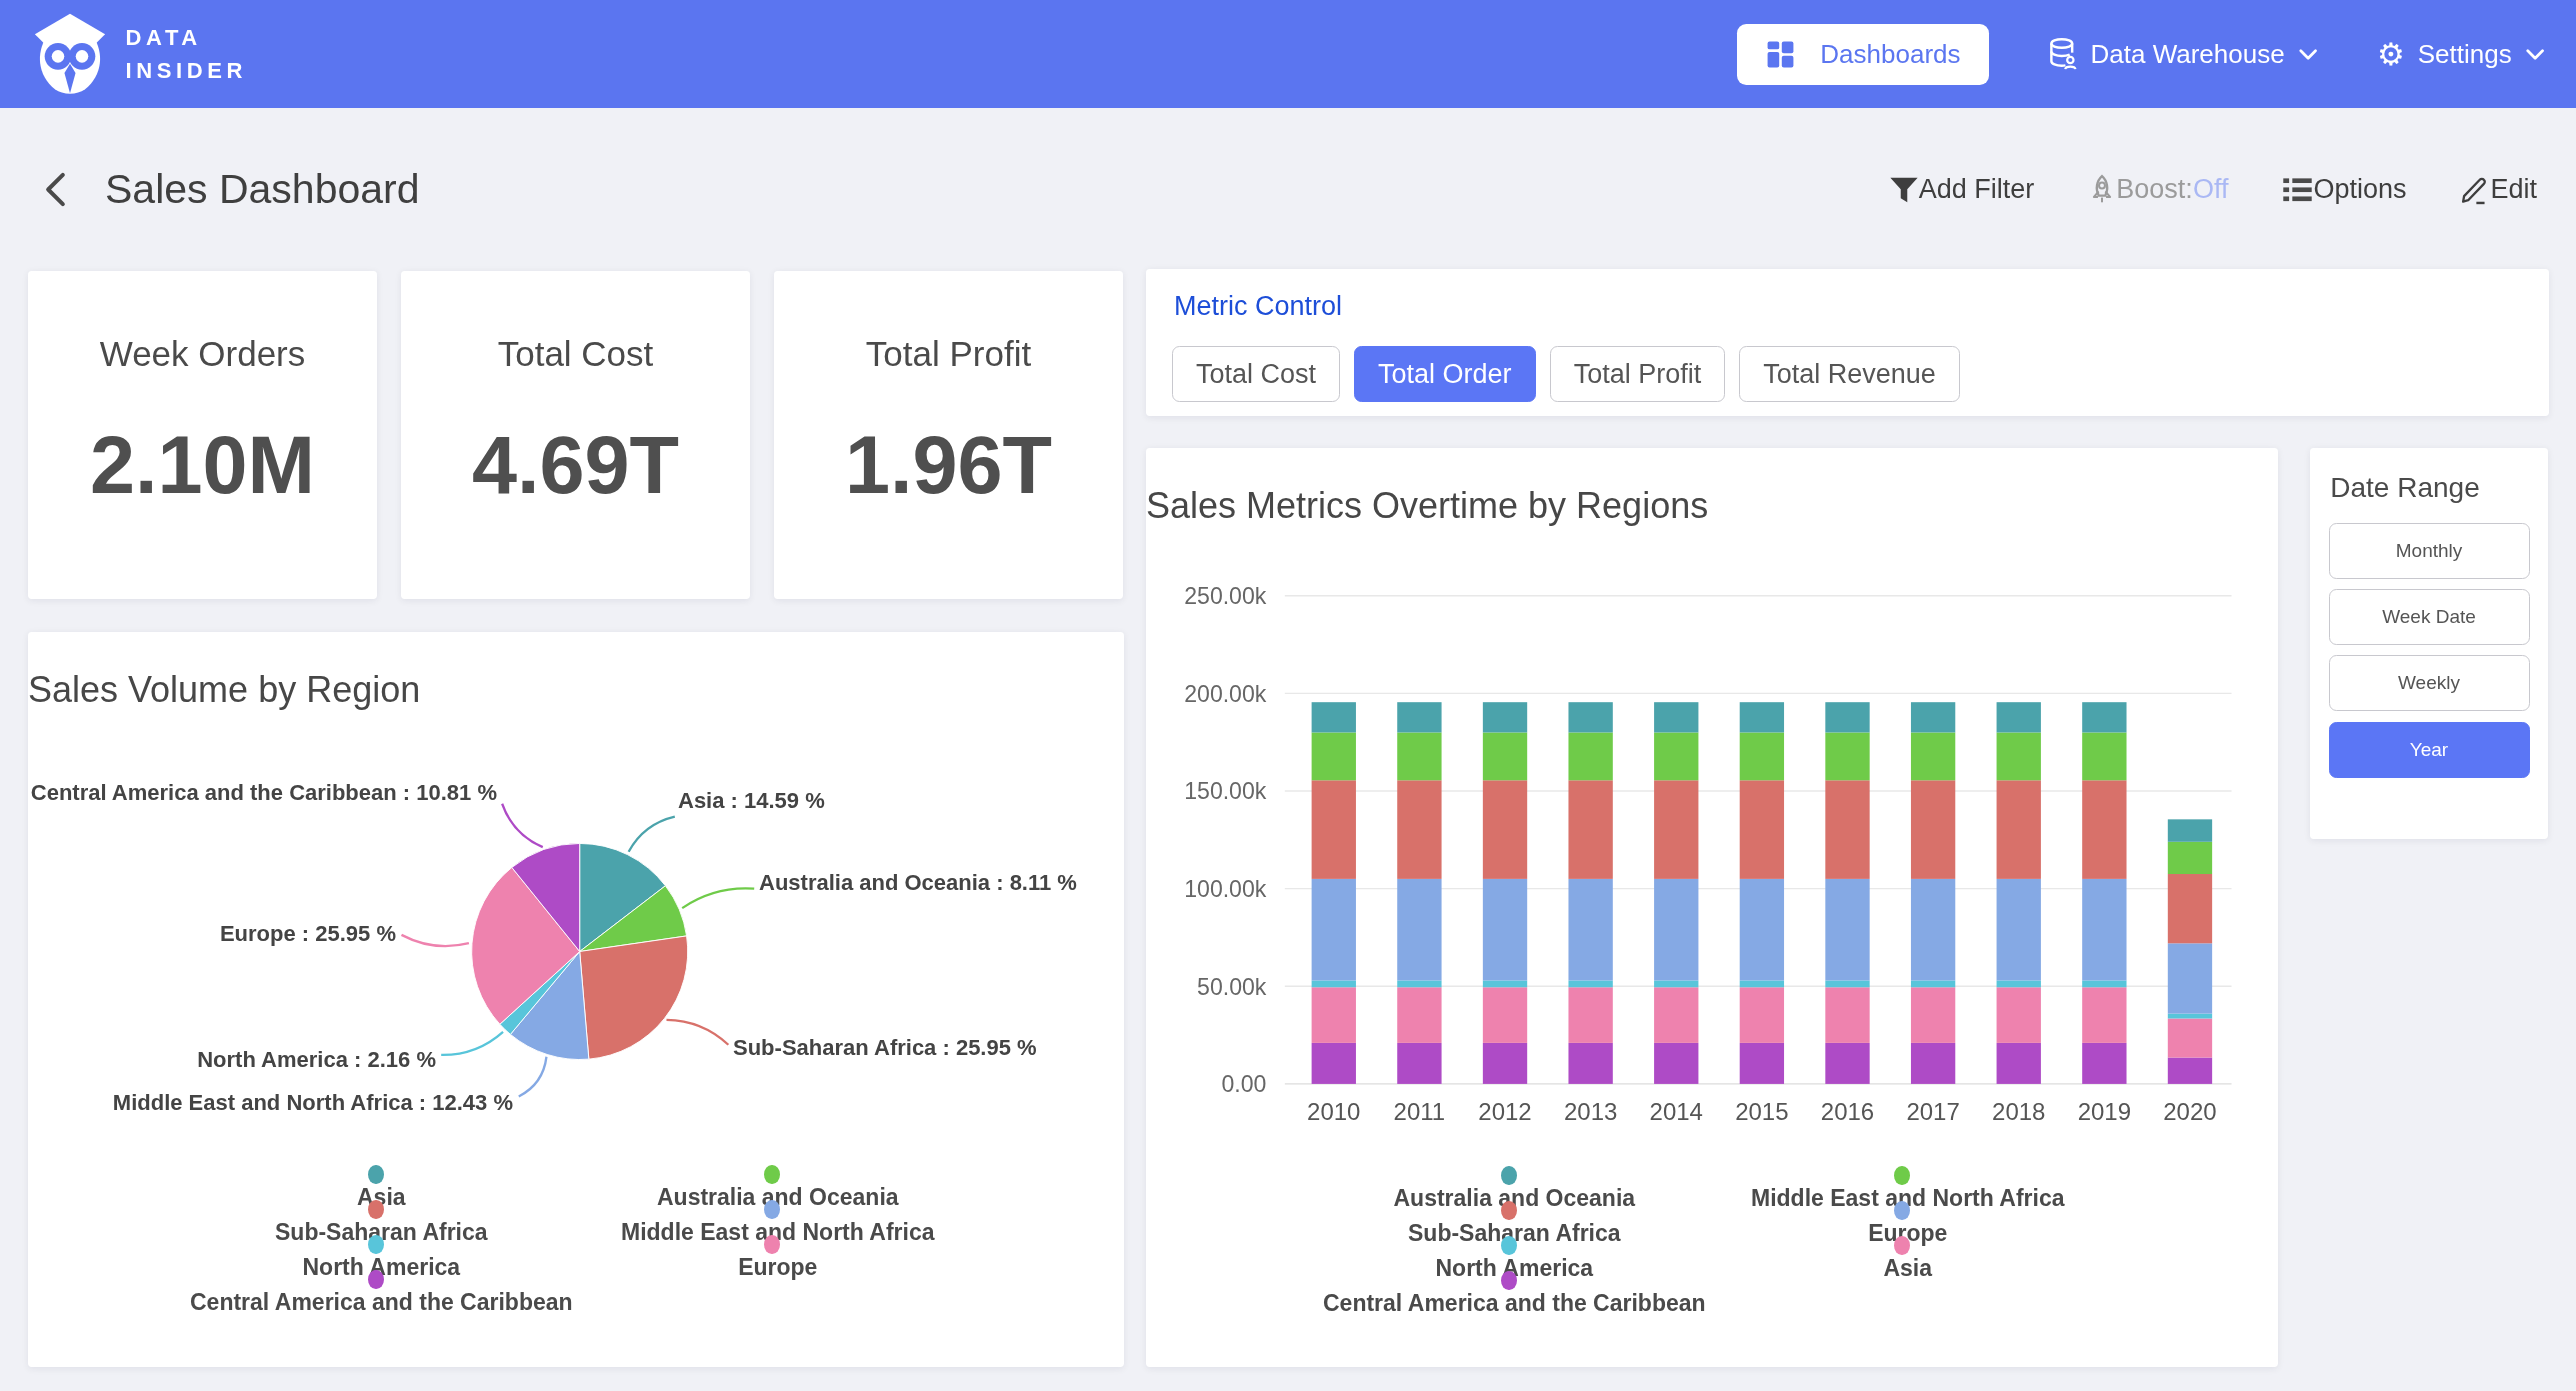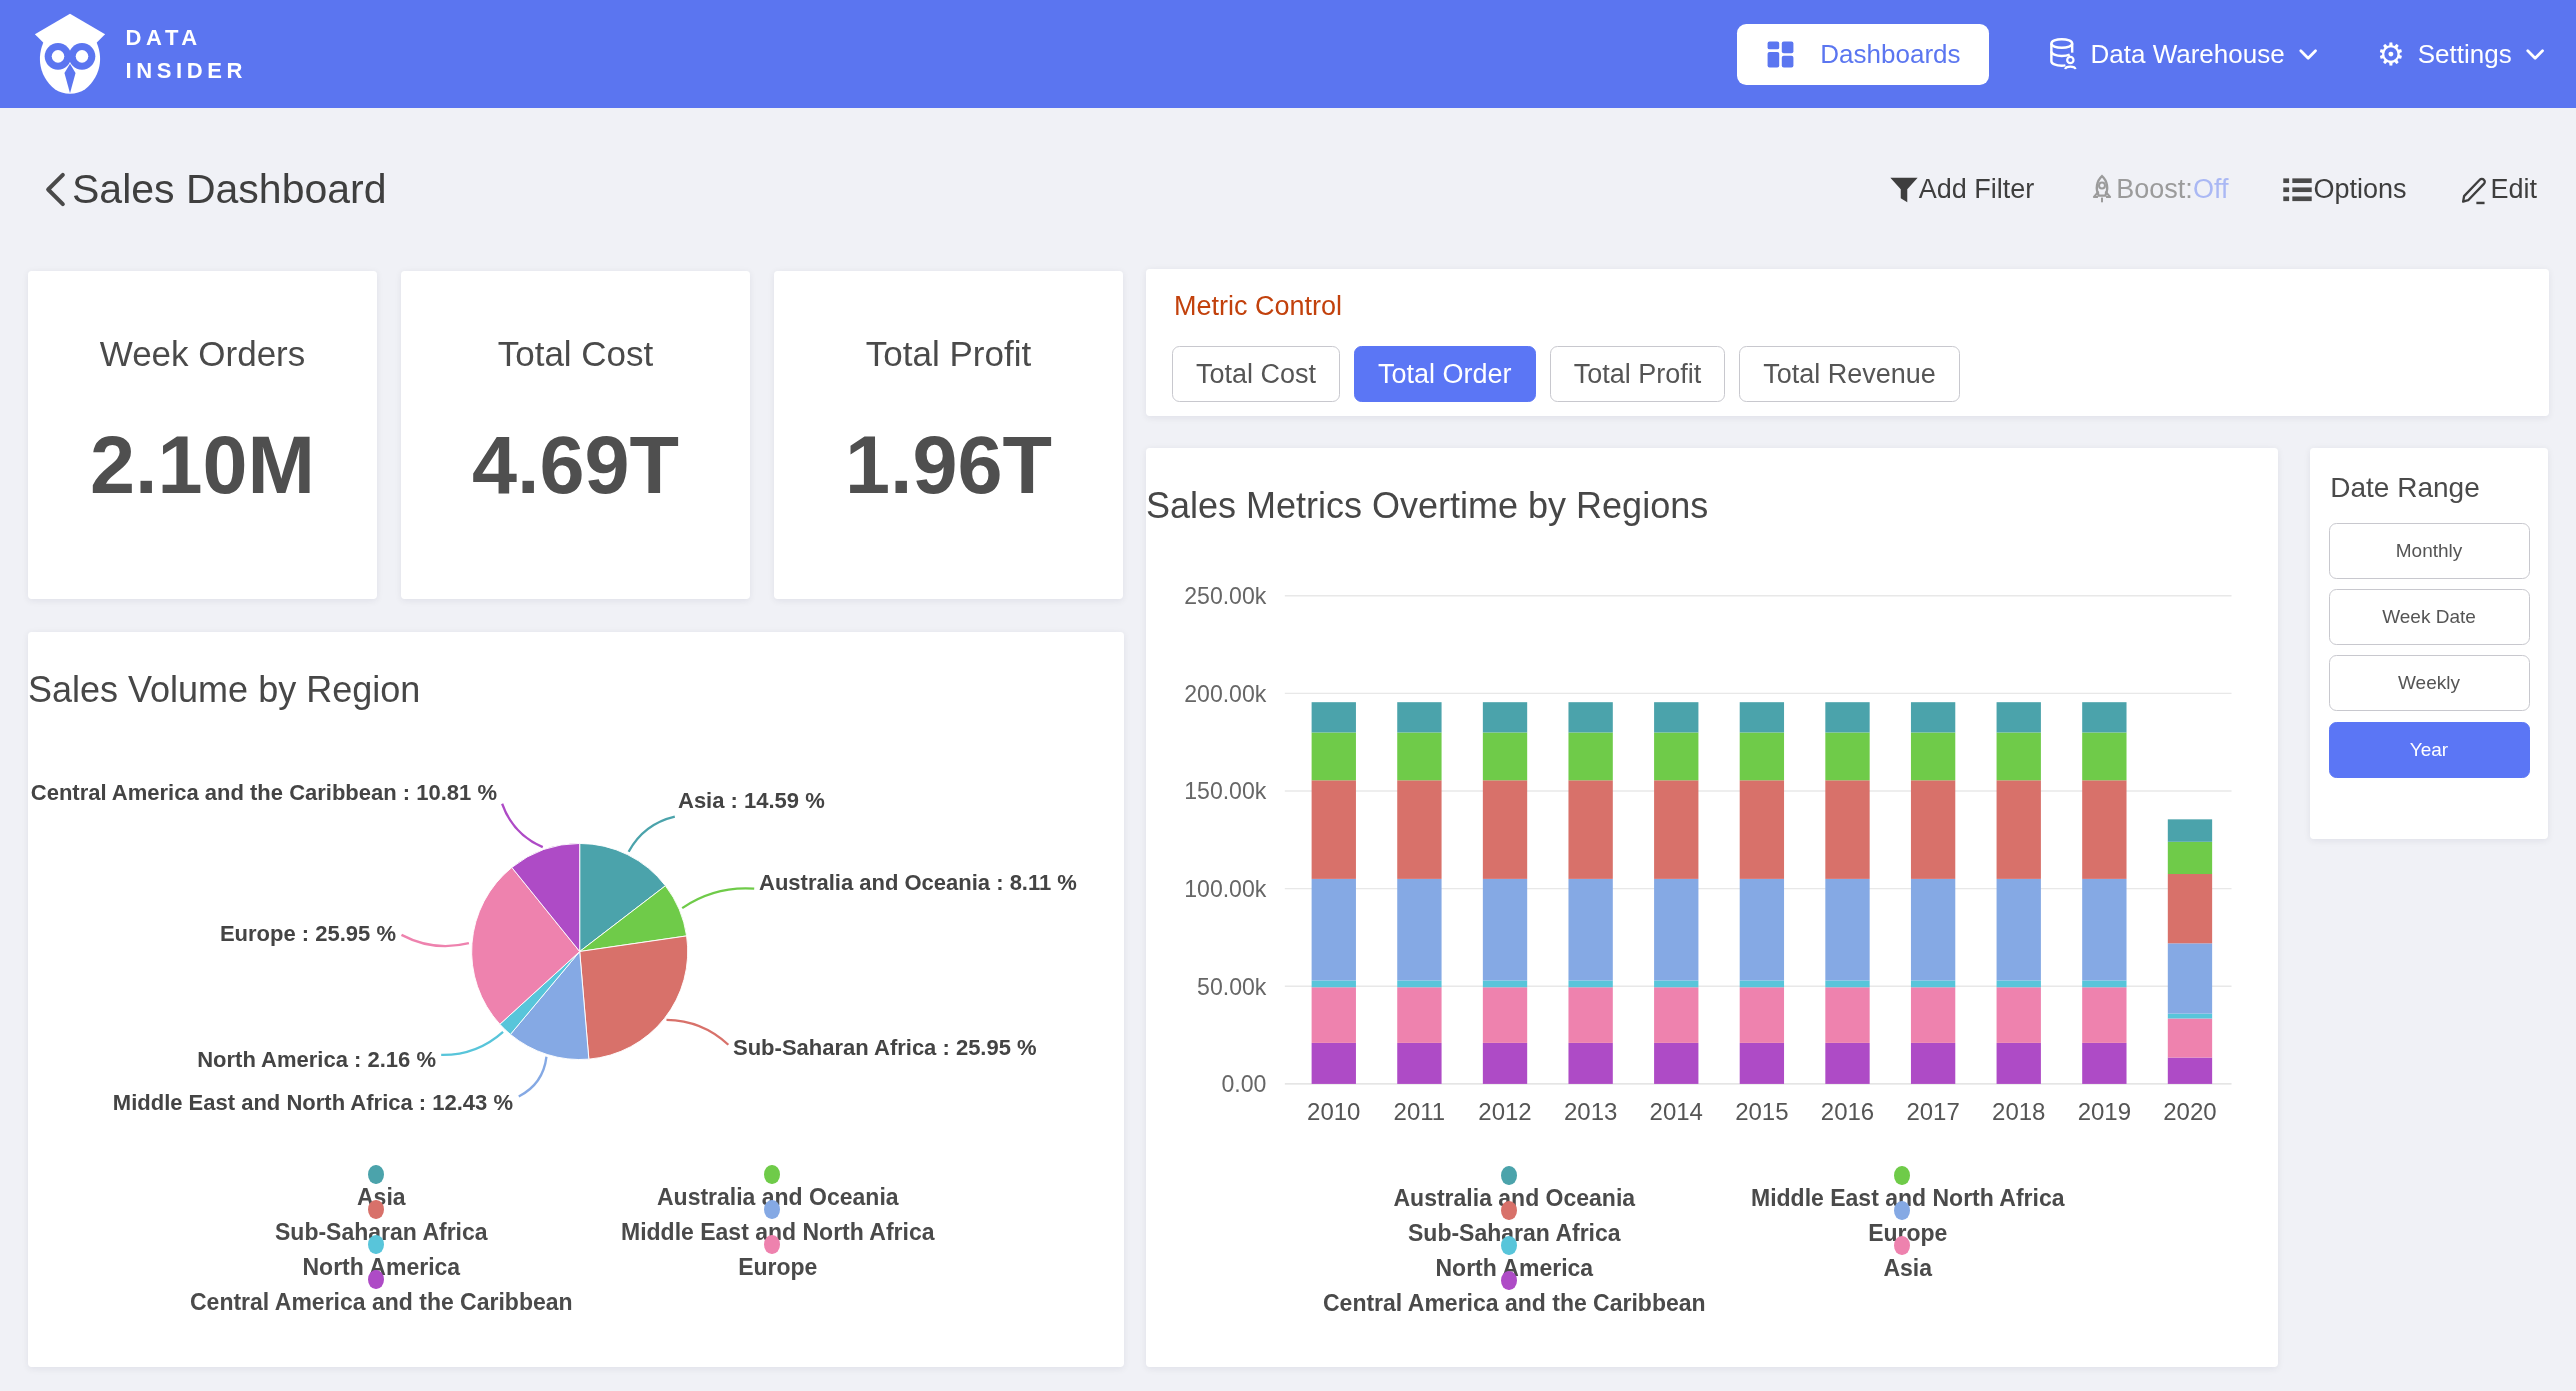--- a/index.html
+++ b/index.html
@@ -14,36 +14,36 @@
   .nav-right { margin-left:auto; display:flex; align-items:center; gap:59px; }
   .nav-pill { background:#fff; color:#5b76f0; border:none; border-radius:9.2px; height:61px; padding:0 28px;
               font-size:26px; font-weight:500; display:flex; align-items:center; gap:24px; cursor:pointer;
               font-family:inherit; }
   .nav-item { color:#fff; font-size:26px; display:flex; align-items:center; gap:13px; cursor:pointer; }
   .gear-glyph { font-size:31px; line-height:1; }
 
   
   .titlebar { position:absolute; left:0; top:108px; width:2576px; height:163px;
               display:flex; align-items:center; padding:0 39px; }
-  .page-title { font-size:41px; color:#3f3f3f; font-weight:400; }
+  .page-title { font-size:41px; color:#3f3f3f; margin-left:33px; font-weight:400; }
   .title-actions { margin-left:auto; display:flex; align-items:center; gap:54px; }
   .action { display:flex; align-items:center; font-size:27px; color:#3e3e3e; cursor:pointer; }
   .action .muted { color:#9b9b9b; }
   .action .boost-off { color:#aab8f4; font-weight:500; }
 
   
   .panel { position:absolute; background:#fff; border-radius:3.7px; box-shadow:0 1.8px 7.4px rgba(20,20,60,.07); }
   .kpi-card-1 { left:28px;  top:271px; width:349px; height:328px; }
   .kpi-card-2 { left:401px; top:271px; width:349px; height:328px; }
   .kpi-card-3 { left:774px; top:271px; width:349px; height:328px; }
   .kpi-label { position:absolute; top:63px; width:100%; text-align:center; font-size:35px; color:#4a4a4a; font-weight:500; }
   .kpi-value { position:absolute; top:148px; width:100%; text-align:center; font-size:81px; color:#4f4f4f; font-weight:bold; }
 
   .metric-panel { left:1146px; top:269px; width:1403px; height:147px; }
-  .metric-label { position:absolute; left:28px; top:22px; font-size:27px; color:#c2410c; }
+  .metric-label { position:absolute; left:28px; top:22px; font-size:27px; color:#1d4ed8; }
   .metric-row { position:absolute; left:26px; top:77px; display:flex; gap:14px; }
   .pill-btn { height:56px; padding:0 23px; background:#fff; border:0.9px solid #c8c8ce; border-radius:7.4px;
               font-size:27px; color:#555; display:flex; align-items:center; cursor:pointer; font-family:inherit; }
   .pill-btn.selected { background:#5b76f5; border-color:#5b76f5; color:#fff; }
 
   .pie-panel { left:28px; top:632px; width:1096px; height:735px; }
   .bar-panel { left:1146px; top:448px; width:1132px; height:919px; }
   .date-panel { left:2310px; top:448px; width:238px; height:391px; }
 
   .chart-title { position:absolute; top:37px; width:100%; text-align:left; font-size:36px; color:#474747; }

